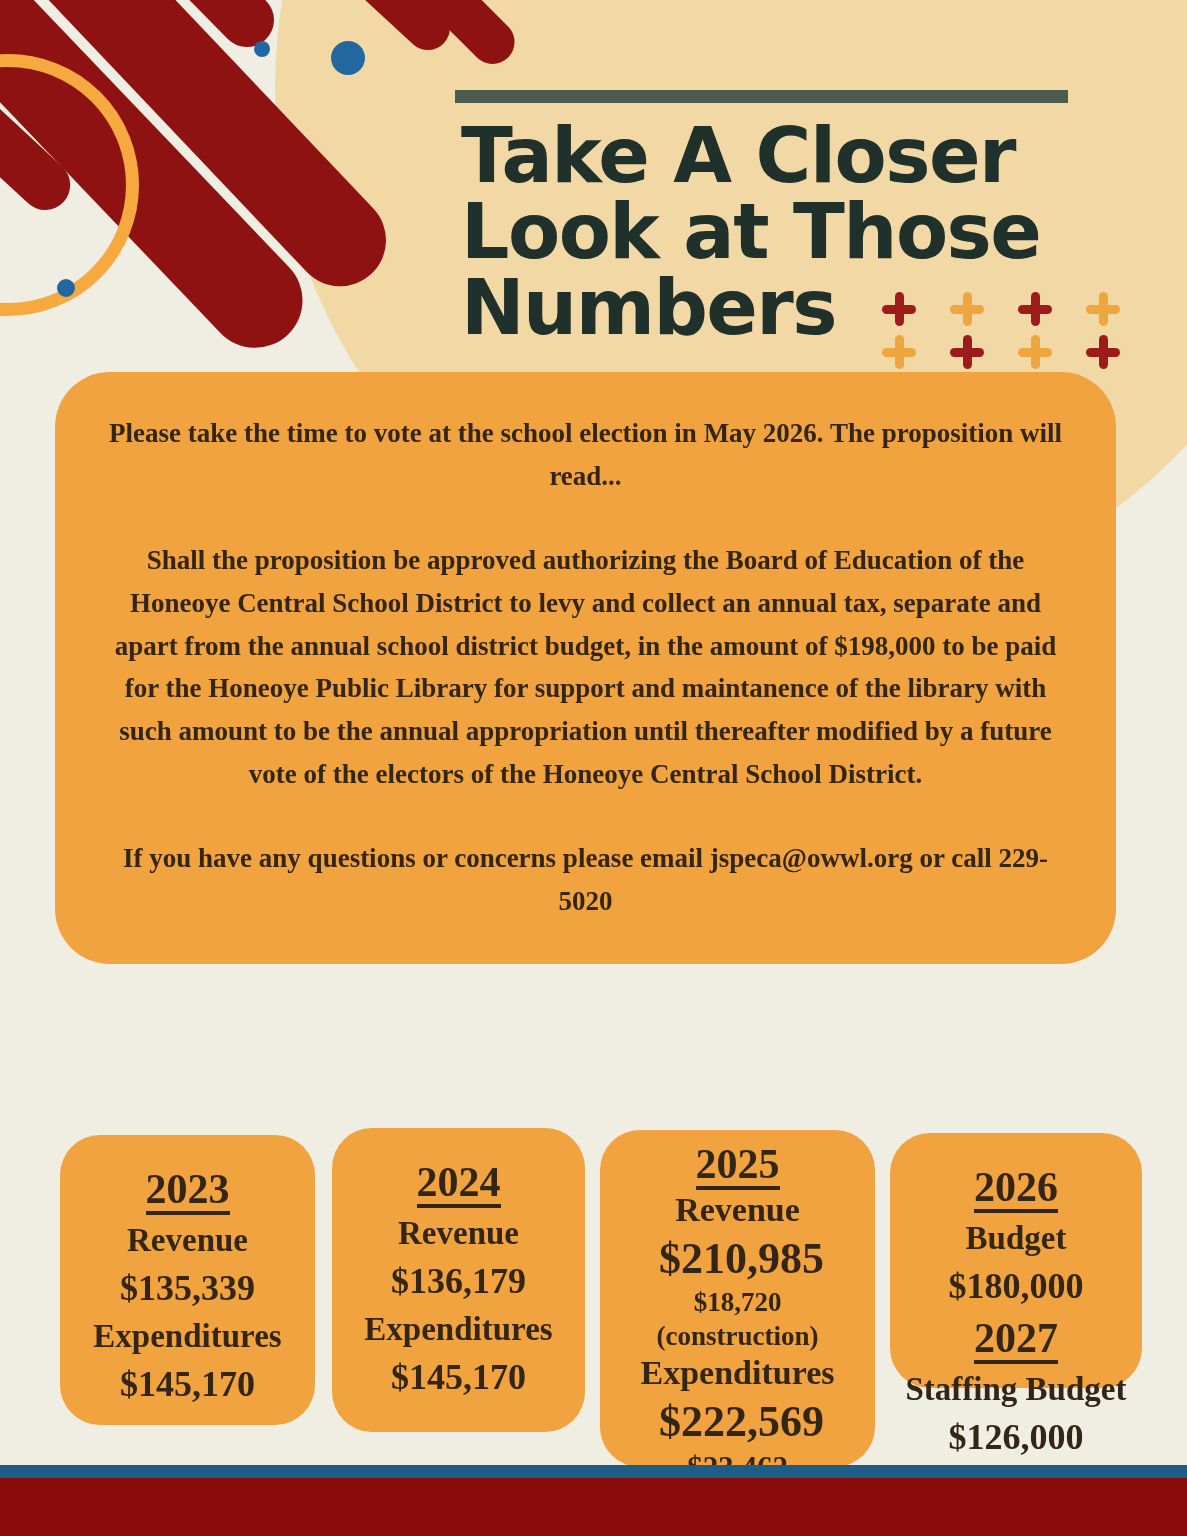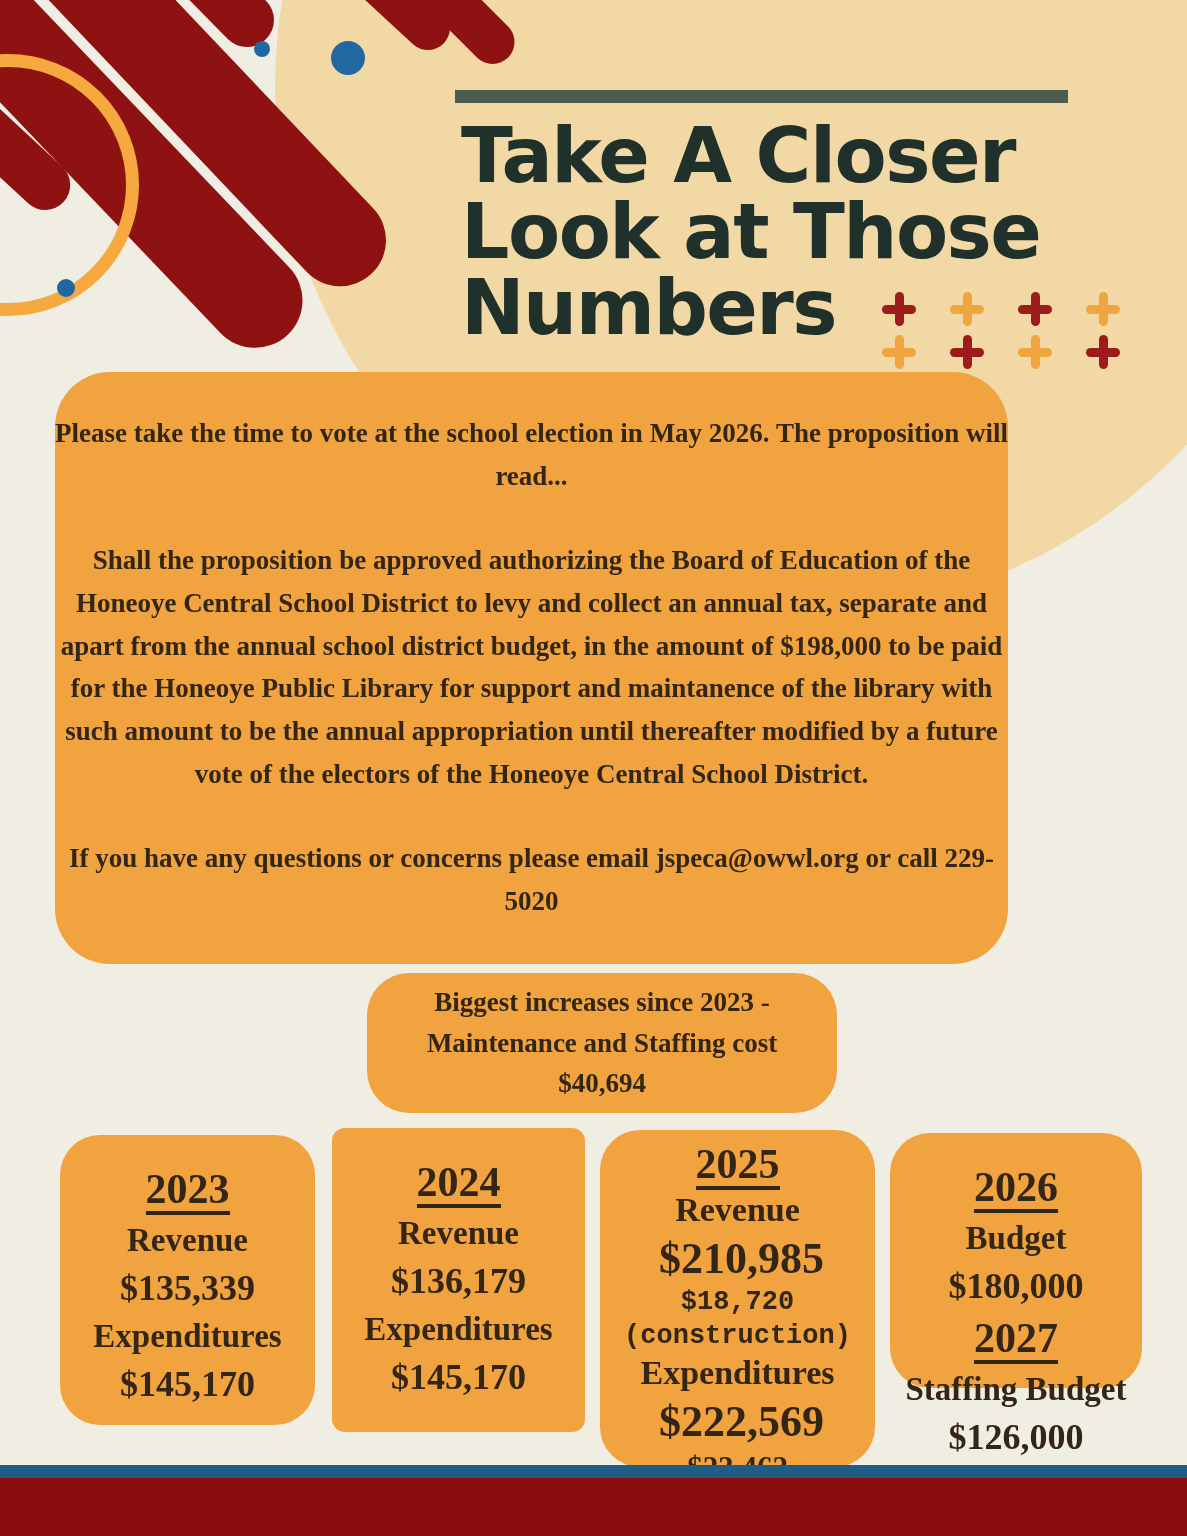--- a/index.html
+++ b/index.html
@@ -28,46 +28,46 @@
          font-size:76px;line-height:76px;letter-spacing:-1.5px;color:var(--title_text);white-space:pre-line;}
 
   
   .plus-grid{left:882px;top:292px;display:grid;grid-template-columns:repeat(4,34px);
              column-gap:34px;row-gap:9px;}
   .plus{position:relative;width:34px;height:34px;}
   .plus::before{content:'';position:absolute;left:0;top:13px;width:34px;height:9px;border-radius:5px;background:currentColor;}
   .plus::after{content:'';position:absolute;left:13px;top:0;width:9px;height:34px;border-radius:5px;background:currentColor;}
 
   
-  .prop-box{left:55px;top:372px;width:953px;height:592px;border-radius:55px;background:var(--card);
+  .prop-box{left:55px;top:372px;width:1061px;height:592px;border-radius:55px;background:var(--card);
             color:var(--card_text);text-align:center;}
   .prop-box p{margin:0 auto;max-width:960px;font-weight:bold;font-size:27px;line-height:1.58;}
   .prop-inner{padding-top:40px;}
   .prop-gap{margin-bottom:42px !important;}
 
   
   .highlight{left:367px;top:973px;width:470px;height:140px;border-radius:42px;background:var(--card);
              color:var(--card_text);display:flex;align-items:center;justify-content:center;text-align:center;
              font-weight:bold;font-size:27px;line-height:1.5;white-space:pre-line;}
 
   
   .card{background:var(--card);border-radius:40px;color:var(--card_text);text-align:center;
         font-weight:bold;padding-top:27px;box-sizing:border-box;}
   .card-2023{left:60px;top:1135px;width:255px;height:290px;}
-  .card-2024{left:332px;top:1128px;width:253px;height:304px;border-radius:13px;}
+  .card-2024{left:332px;top:1128px;width:253px;height:304px;}
   .card-2025{left:600px;top:1130px;width:275px;height:337px;padding-top:10px;}
   .card-2026{left:890px;top:1133px;width:252px;height:255px;}
   .yr{font-size:42px;line-height:1.3;}
   .yr span{display:inline-block;border-bottom:4px solid currentColor;line-height:1.05;}
   .lbl{font-size:33px;line-height:1.4;}
   .amt{font-size:36px;line-height:1.4;}
   .card-2025 .yr{line-height:1.15;}
   .card-2025 .lbl{font-size:34px;line-height:1.2;}
   .amt-lg{font-size:44px;line-height:1.25;padding-left:8px;}
-  .sm{font-size:27px;line-height:1.25;font-family:Liberation Mono, monospace;}
+  .sm{font-size:27px;line-height:1.25;}
   .sm2{font-size:31px;line-height:1.25;}
 
   
   .footer-stripe{left:0;top:1465px;width:1187px;height:13px;background:var(--footer_stripe);z-index:5;}
   .footer-band{left:0;top:1478px;width:1187px;height:58px;background:var(--footer_band);z-index:5;}
 </style>
 </head>
 <body>
 
 <div id="page">
@@ -101,23 +101,20 @@
   </div>
 
   <div class="abs prop-box">
     <div class="prop-inner">
       <p class="prop-gap">Please take the time to vote at the school election in May 2026. The proposition will read...</p>
       <p class="prop-gap">Shall the proposition be approved authorizing the Board of Education of the Honeoye Central School District to levy and collect an annual tax, separate and apart from the annual school district budget, in the amount of $198,000 to be paid for the Honeoye Public Library for support and maintanence of the library with such amount to be the annual appropriation until thereafter modified by a future vote of the electors of the Honeoye Central School District.</p>
       <p>If you have any questions or concerns please email jspeca@owwl.org or call 229-5020</p>
     </div>
   </div>
 
-  <div class="abs highlight">Biggest increases  since 2023 -
-Maintenance and Staffing cost
-$40,694</div>
 
   <div class="abs card card-2023">
     <div class="yr"><span>2023</span></div>
     <div class="lbl">Revenue</div>
     <div class="amt">$135,339</div>
     <div class="lbl">Expenditures</div>
     <div class="amt">$145,170</div>
   </div>
 
   <div class="abs card card-2024">

